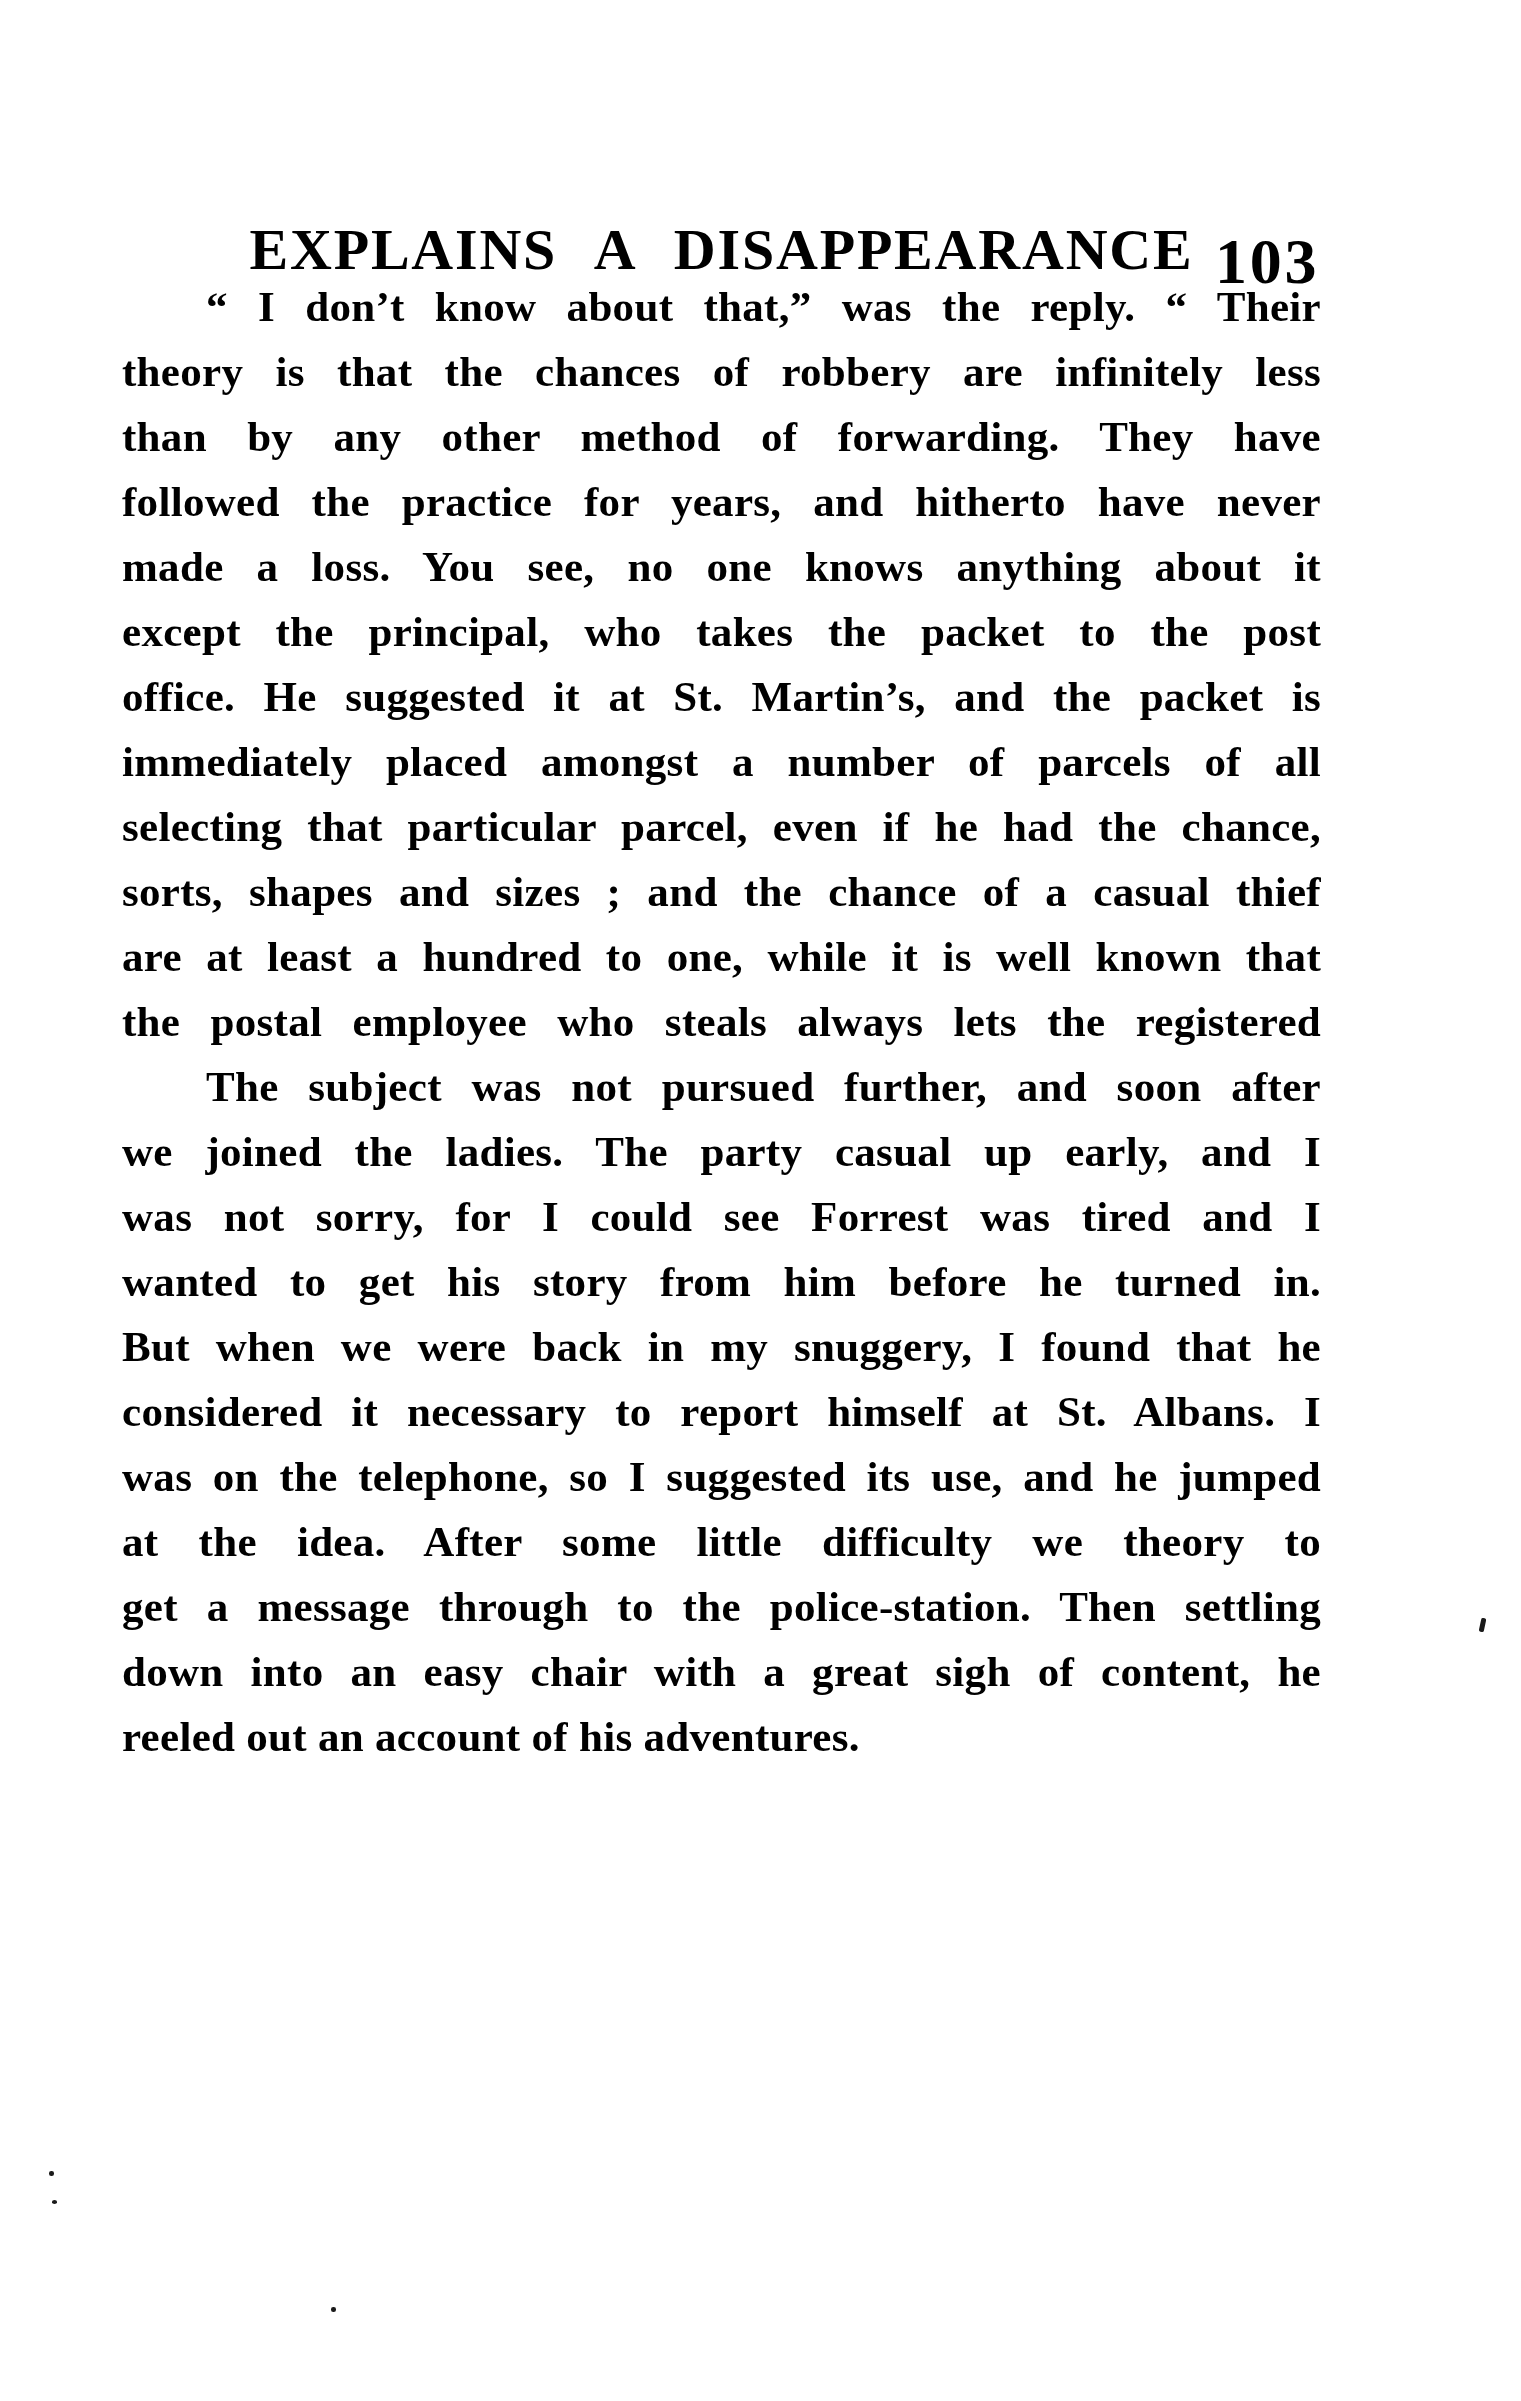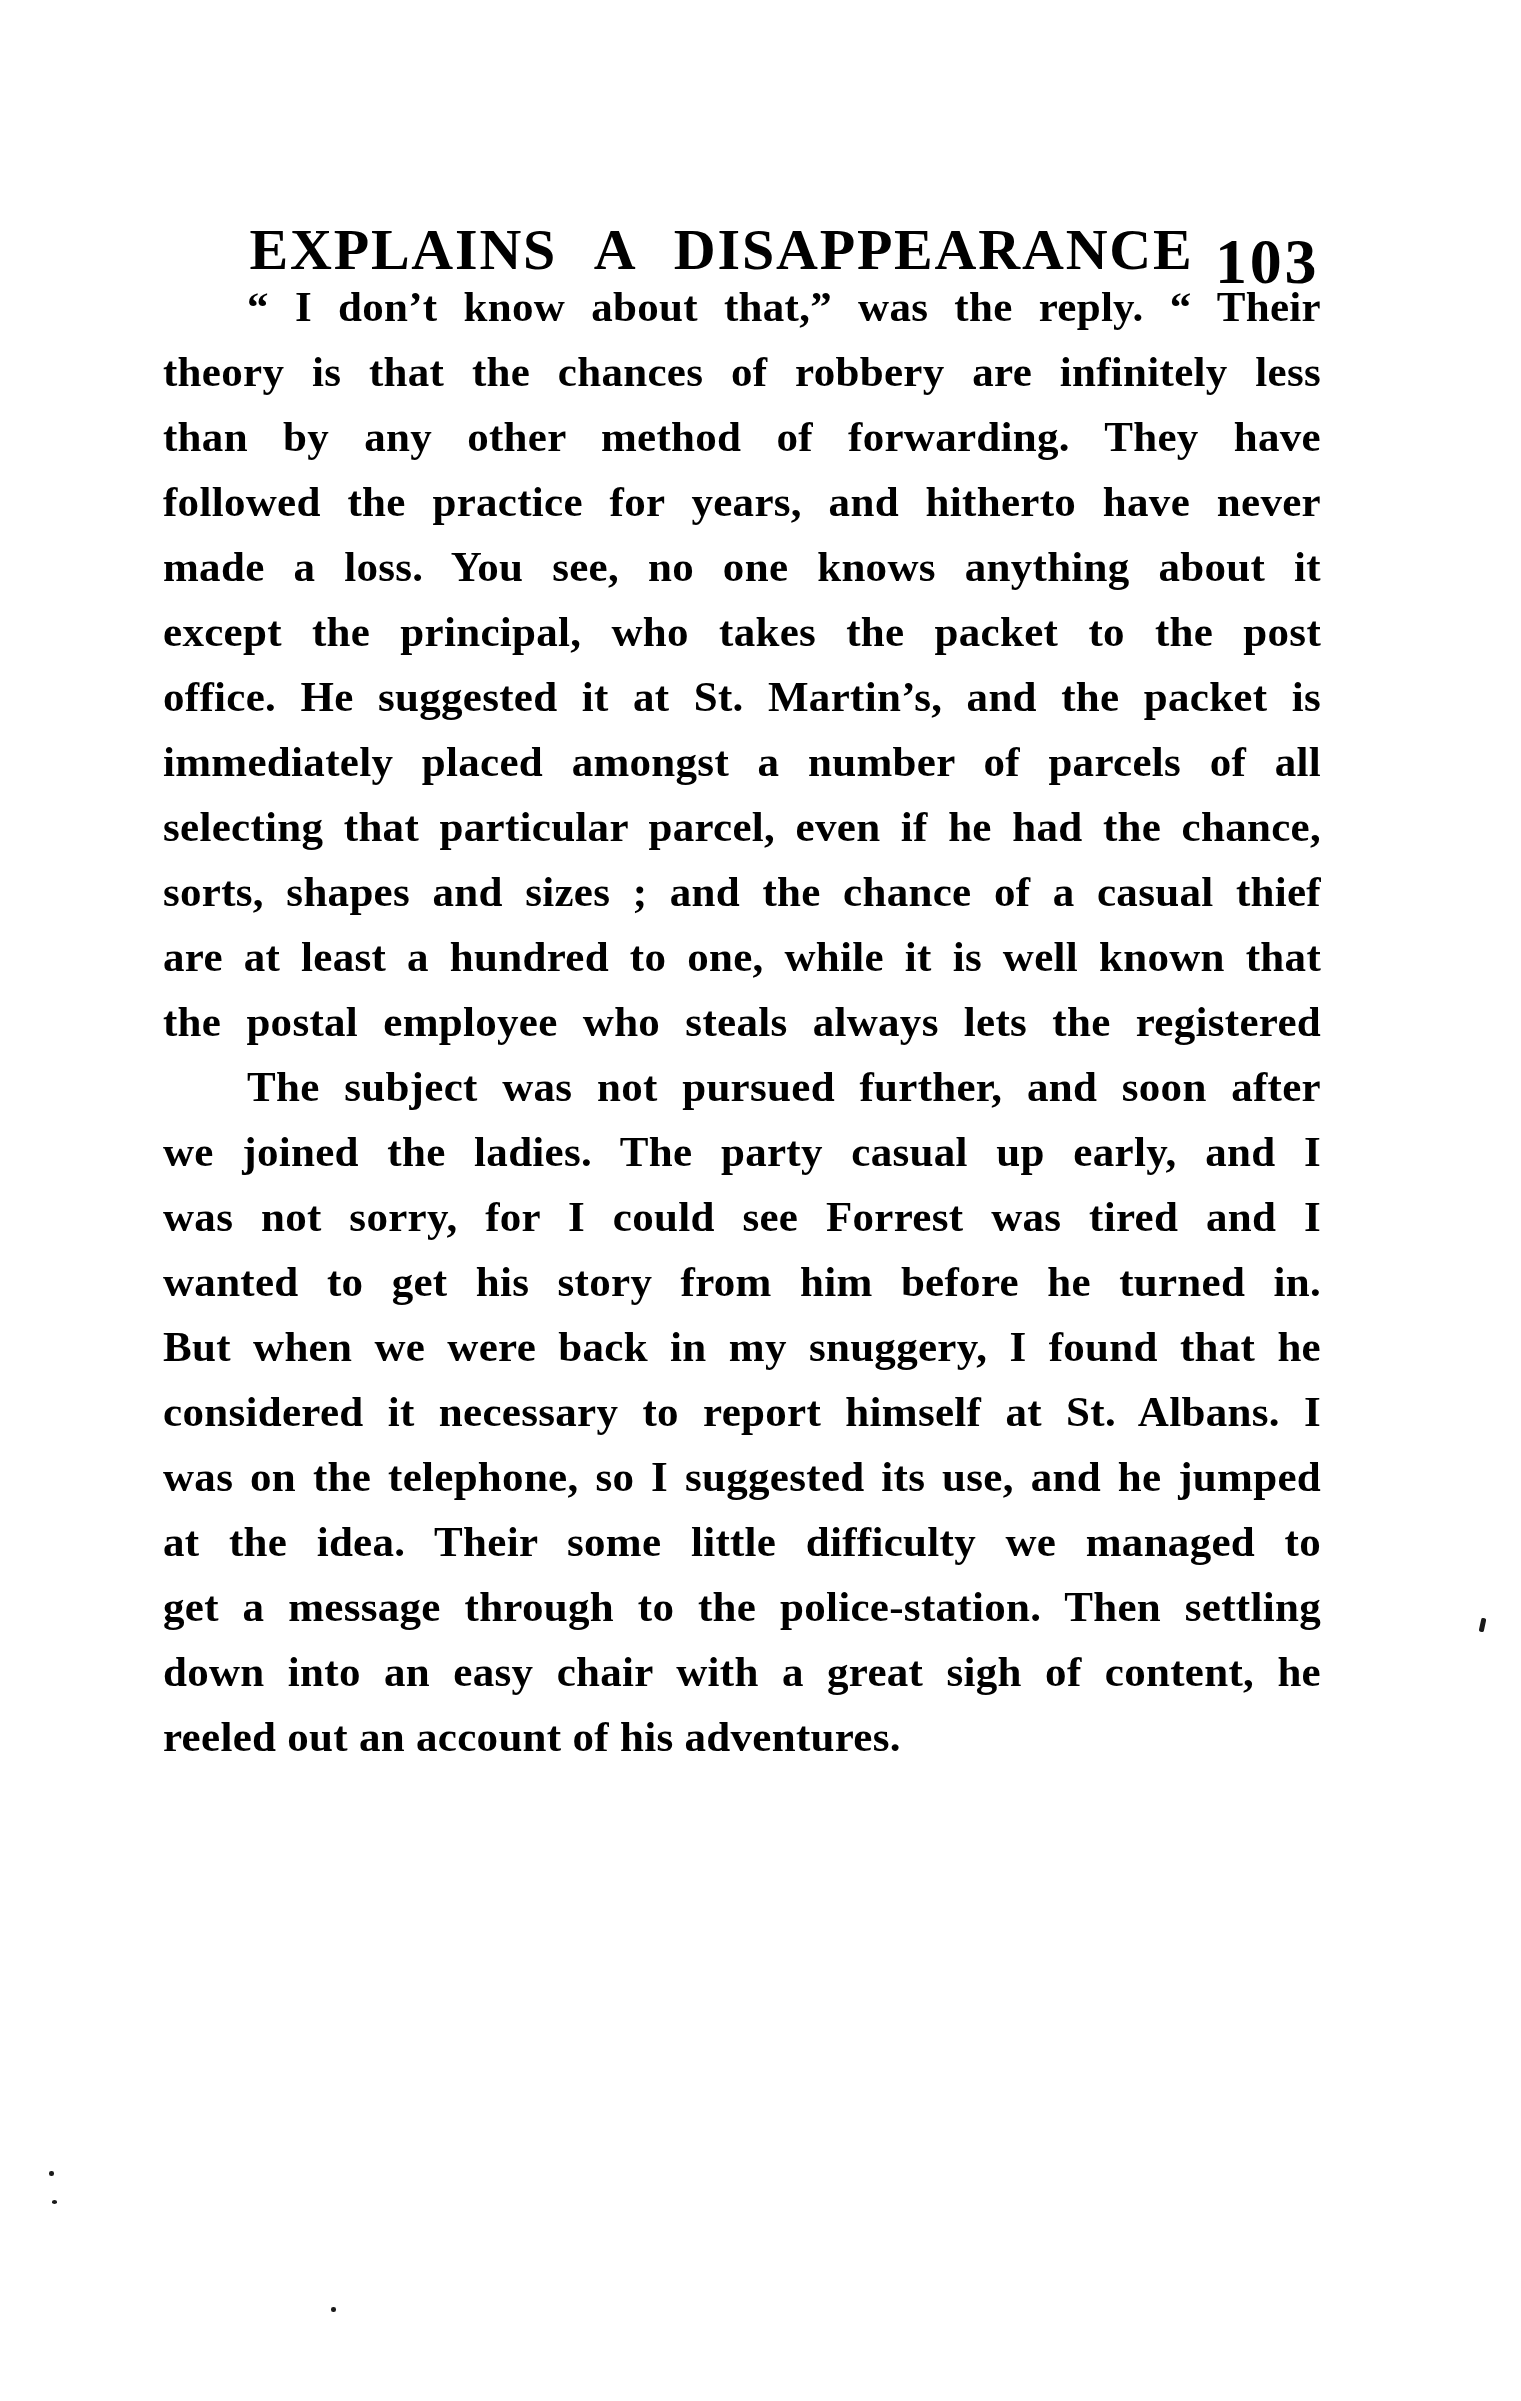--- a/index.html
+++ b/index.html
@@ -46,21 +46,20 @@
     font-size: 43px;
     font-weight: 700;
     line-height: 65px;
     letter-spacing: 0.3px;
   }
   .para { margin: 0; }
   .line {
     text-align: justify;
     text-align-last: justify;
     white-space: normal;
-    margin-left: 41px;
   }
   .line.first { text-indent: 84px; }
   .line.last { text-align-last: left; }
   
   .artifact {
     position: absolute;
     background: #1a1a1a;
   }
   .mark-slash {
     left: 1480px; top: 1618px;
@@ -97,21 +96,21 @@
       <div class="line">the postal employee who steals always lets the registered</div>
     </div>
     <div class="para">
       <div class="line first">The subject was not pursued further, and soon after</div>
       <div class="line">we joined the ladies. The party casual up early, and I</div>
       <div class="line">was not sorry, for I could see Forrest was tired and I</div>
       <div class="line">wanted to get his story from him before he turned in.</div>
       <div class="line">But when we were back in my snuggery, I found that he</div>
       <div class="line">considered it necessary to report himself at St. Albans. I</div>
       <div class="line">was on the telephone, so I suggested its use, and he jumped</div>
-      <div class="line">at the idea. Their some little difficulty we managed to</div>
+      <div class="line">at the idea. After some little difficulty we theory to</div>
       <div class="line">get a message through to the police-station. Then settling</div>
       <div class="line">down into an easy chair with a great sigh of content, he</div>
       <div class="line last">reeled out an account of his adventures.</div>
     </div>
   </div>
 
 <span class="artifact mark-slash"></span>
 <span class="artifact speck-a"></span>
 <span class="artifact speck-b"></span>
 <span class="artifact speck-c"></span>

